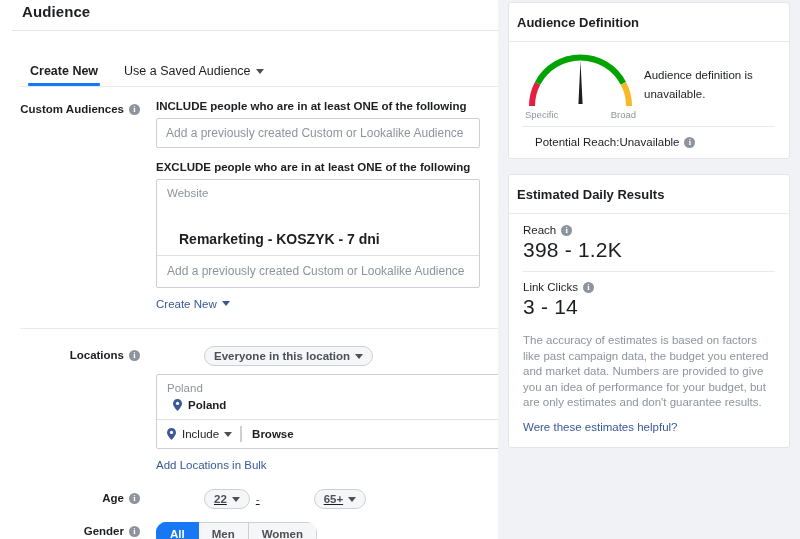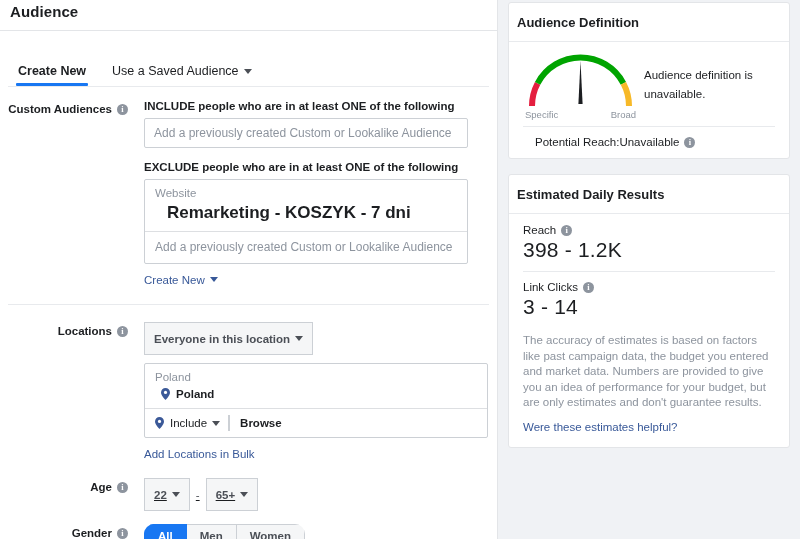--- a/index.html
+++ b/index.html
@@ -8,21 +8,21 @@
     width: 800px; height: 539px;
     background: #ffffff;
     font-family: "Liberation Sans", sans-serif;
     color: #1c1e21;
     overflow: hidden;
   }
   .page { position: relative; width: 800px; height: 539px; background: #fff; }
 
   
   .left-col {
-    position: absolute; left: 0; top: 0;
+    position: absolute; left: 12px; top: 0;
     width: 498px; height: 539px;
     background: #ffffff;
     border-right: 1px solid #e3e5e8;
     overflow: hidden;
   }
   .section-title {
     font-size: 15px; font-weight: bold; color: #1c1e21;
     padding: 3px 0 0 10px; letter-spacing: .1px;
   }
   .hr-full { height: 1px; background: #e3e5e8; margin-top: 10px; }
@@ -72,36 +72,36 @@
     background: #fff; display: flex; align-items: center; padding: 0 9px;
     font-size: 12px; color: #8d949e;
   }
   .audience-box {
     width: 324px; border: 1px solid #ccd0d5; border-radius: 2px; background: #fff;
   }
   .audience-box .cat {
     font-size: 11.5px; color: #8d949e; padding: 7px 10px 2px 10px;
   }
   .audience-box .item {
-    font-size: 17px; font-weight: bold; color: #1c1e21; padding: 2px 10px 8px 22px;
+    font-size: 14px; font-weight: bold; color: #1c1e21; padding: 2px 10px 8px 22px; margin-top: 28px;
   }
   .audience-box .sep { height: 1px; background: #dddfe2; }
   .audience-box .ph {
     font-size: 12px; color: #8d949e; padding: 8px 10px; height: 31px;
   }
   .link {
     font-size: 11.5px; color: #385898; cursor: pointer; display: inline-block;
   }
 
   
   .pill {
     display: inline-flex; align-items: center; justify-content: center;
-    background: #f5f6f7; border: 1px solid #ccd0d5; border-radius: 0;
+    background: #f5f6f7; border: 1px solid #ccd0d5; border-radius: 12px;
     font-size: 11.5px; font-weight: bold; color: #4b4f56;
-    height: 33px; padding: 0 9px; cursor: pointer; white-space: nowrap;
+    height: 20px; padding: 0 9px; cursor: pointer; white-space: nowrap; margin-left: 48px;
   }
   .loc-box {
     width: 344px; border: 1px solid #ccd0d5; border-radius: 2px; background: #fff;
     margin-top: 8px;
   }
   .loc-box .cat { font-size: 11.5px; color: #8d949e; padding: 7px 10px 3px 10px; }
   .loc-box .item {
     font-size: 11.5px; font-weight: bold; color: #1c1e21;
     padding: 2px 10px 8px 16px; display: flex; align-items: center;
   }

